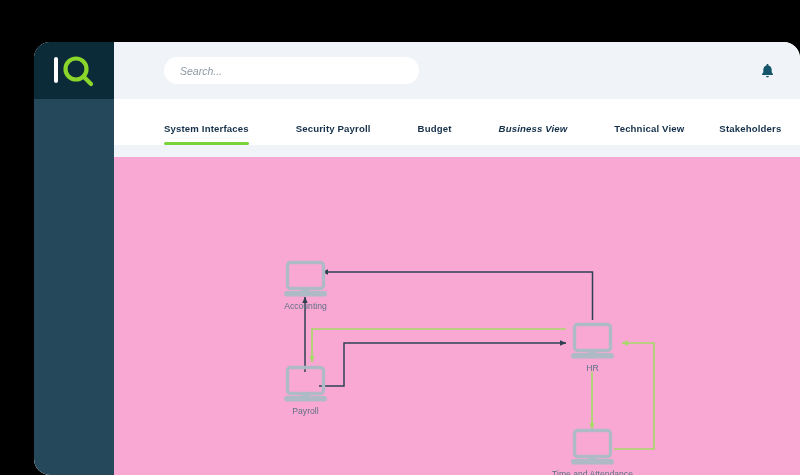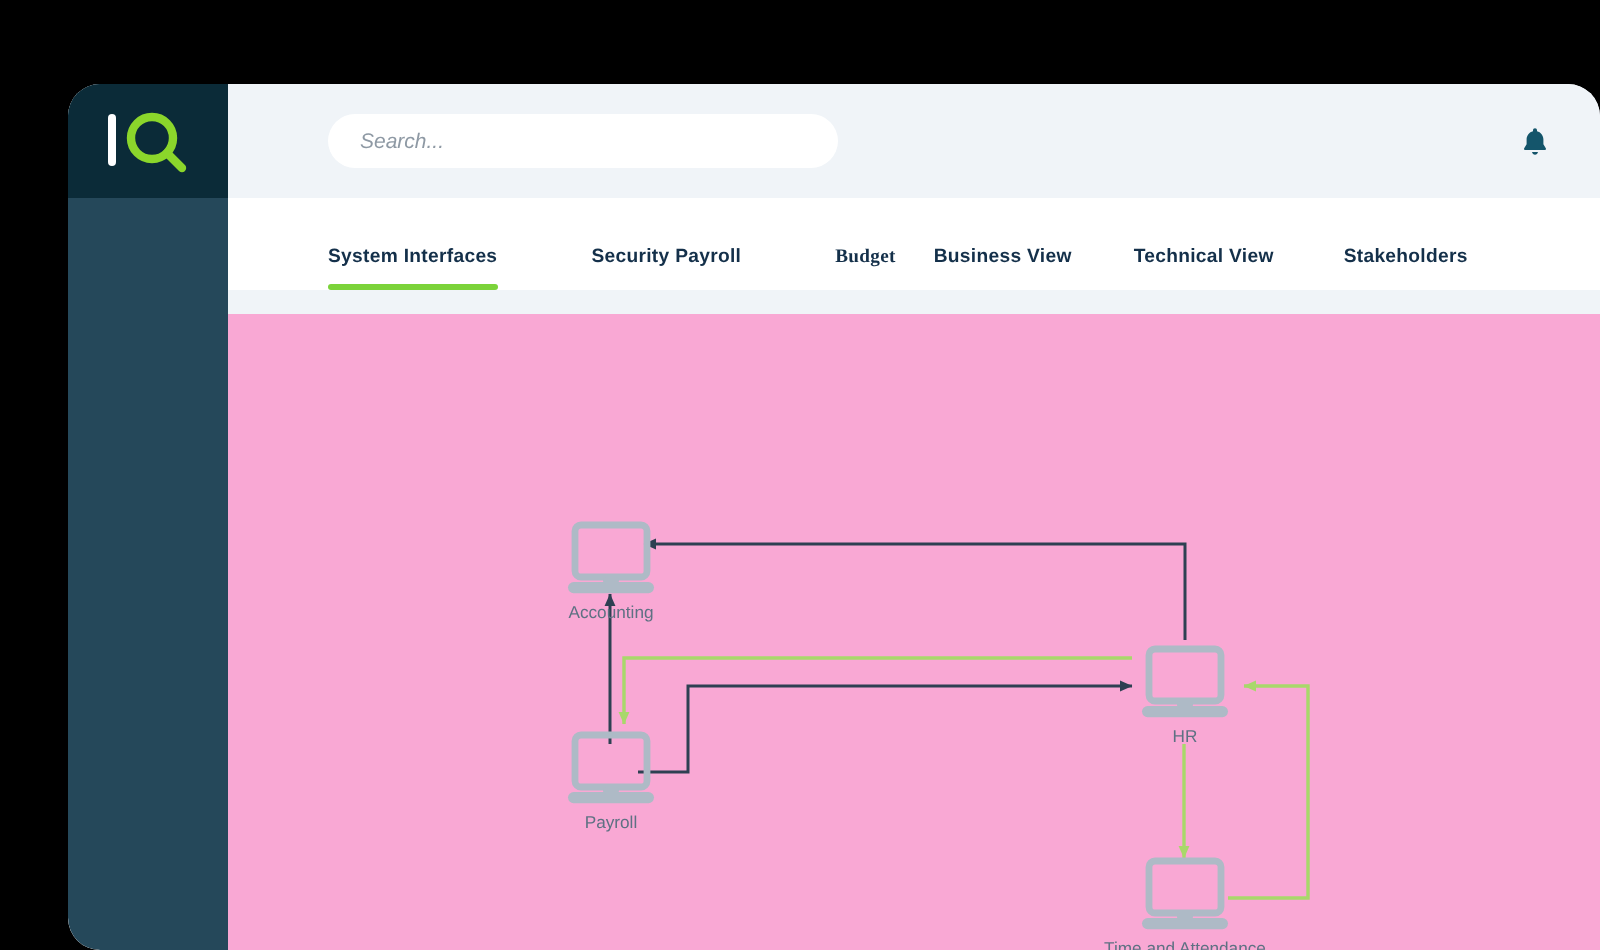--- a/index.html
+++ b/index.html
@@ -163,22 +163,22 @@
       <svg width="15" height="16" viewBox="0 0 15 16">
         <path d="M7.5 1.1c-.6 0-1 .45-1 1v.5C4.6 3.05 3.3 4.75 3.3 6.75v2.4L2.1 11.1c-.25.4.05.95.55.95h9.7c.5 0 .8-.55.55-.95L11.7 9.15v-2.4c0-2-1.3-3.7-3.2-4.15v-.5c0-.55-.4-1-1-1z" fill="#14556B"></path>
         <path d="M6.0 13.05c.15.8.8 1.35 1.5 1.35s1.35-.55 1.5-1.35z" fill="#14556B"></path>
       </svg>
     </button>
   </div>
 
   <div id="tabbar">
     <div class="tab active" style="margin-right:28px;">System Interfaces</div>
     <div class="tab" style="margin-right:28px;">Security Payroll</div>
-    <div class="tab" style="font-family:Liberation Serif, serif;">Budget</div>
-    <div class="tab" style="margin-right:12px;">Business View</div>
+    <div class="tab" style="margin-right:28px;">Budget</div>
+    <div class="tab" style="margin-right:28px;font-style:italic;">Business View</div>
     <div class="tab" style="margin-right:16px;">Technical View</div>
     <div class="tab">Stakeholders</div>
   </div>
 
   <div id="content">
     <svg id="diagram-svg" width="686" height="330" viewBox="0 0 686 330">
 
       <defs>
         <marker id="arrow-dark" markerWidth="7" markerHeight="7" refX="6.2" refY="3" orient="auto" markerUnits="userSpaceOnUse">
           <path d="M0,0.2 L6.4,3 L0,5.8 z" fill="#2E4052"></path>

